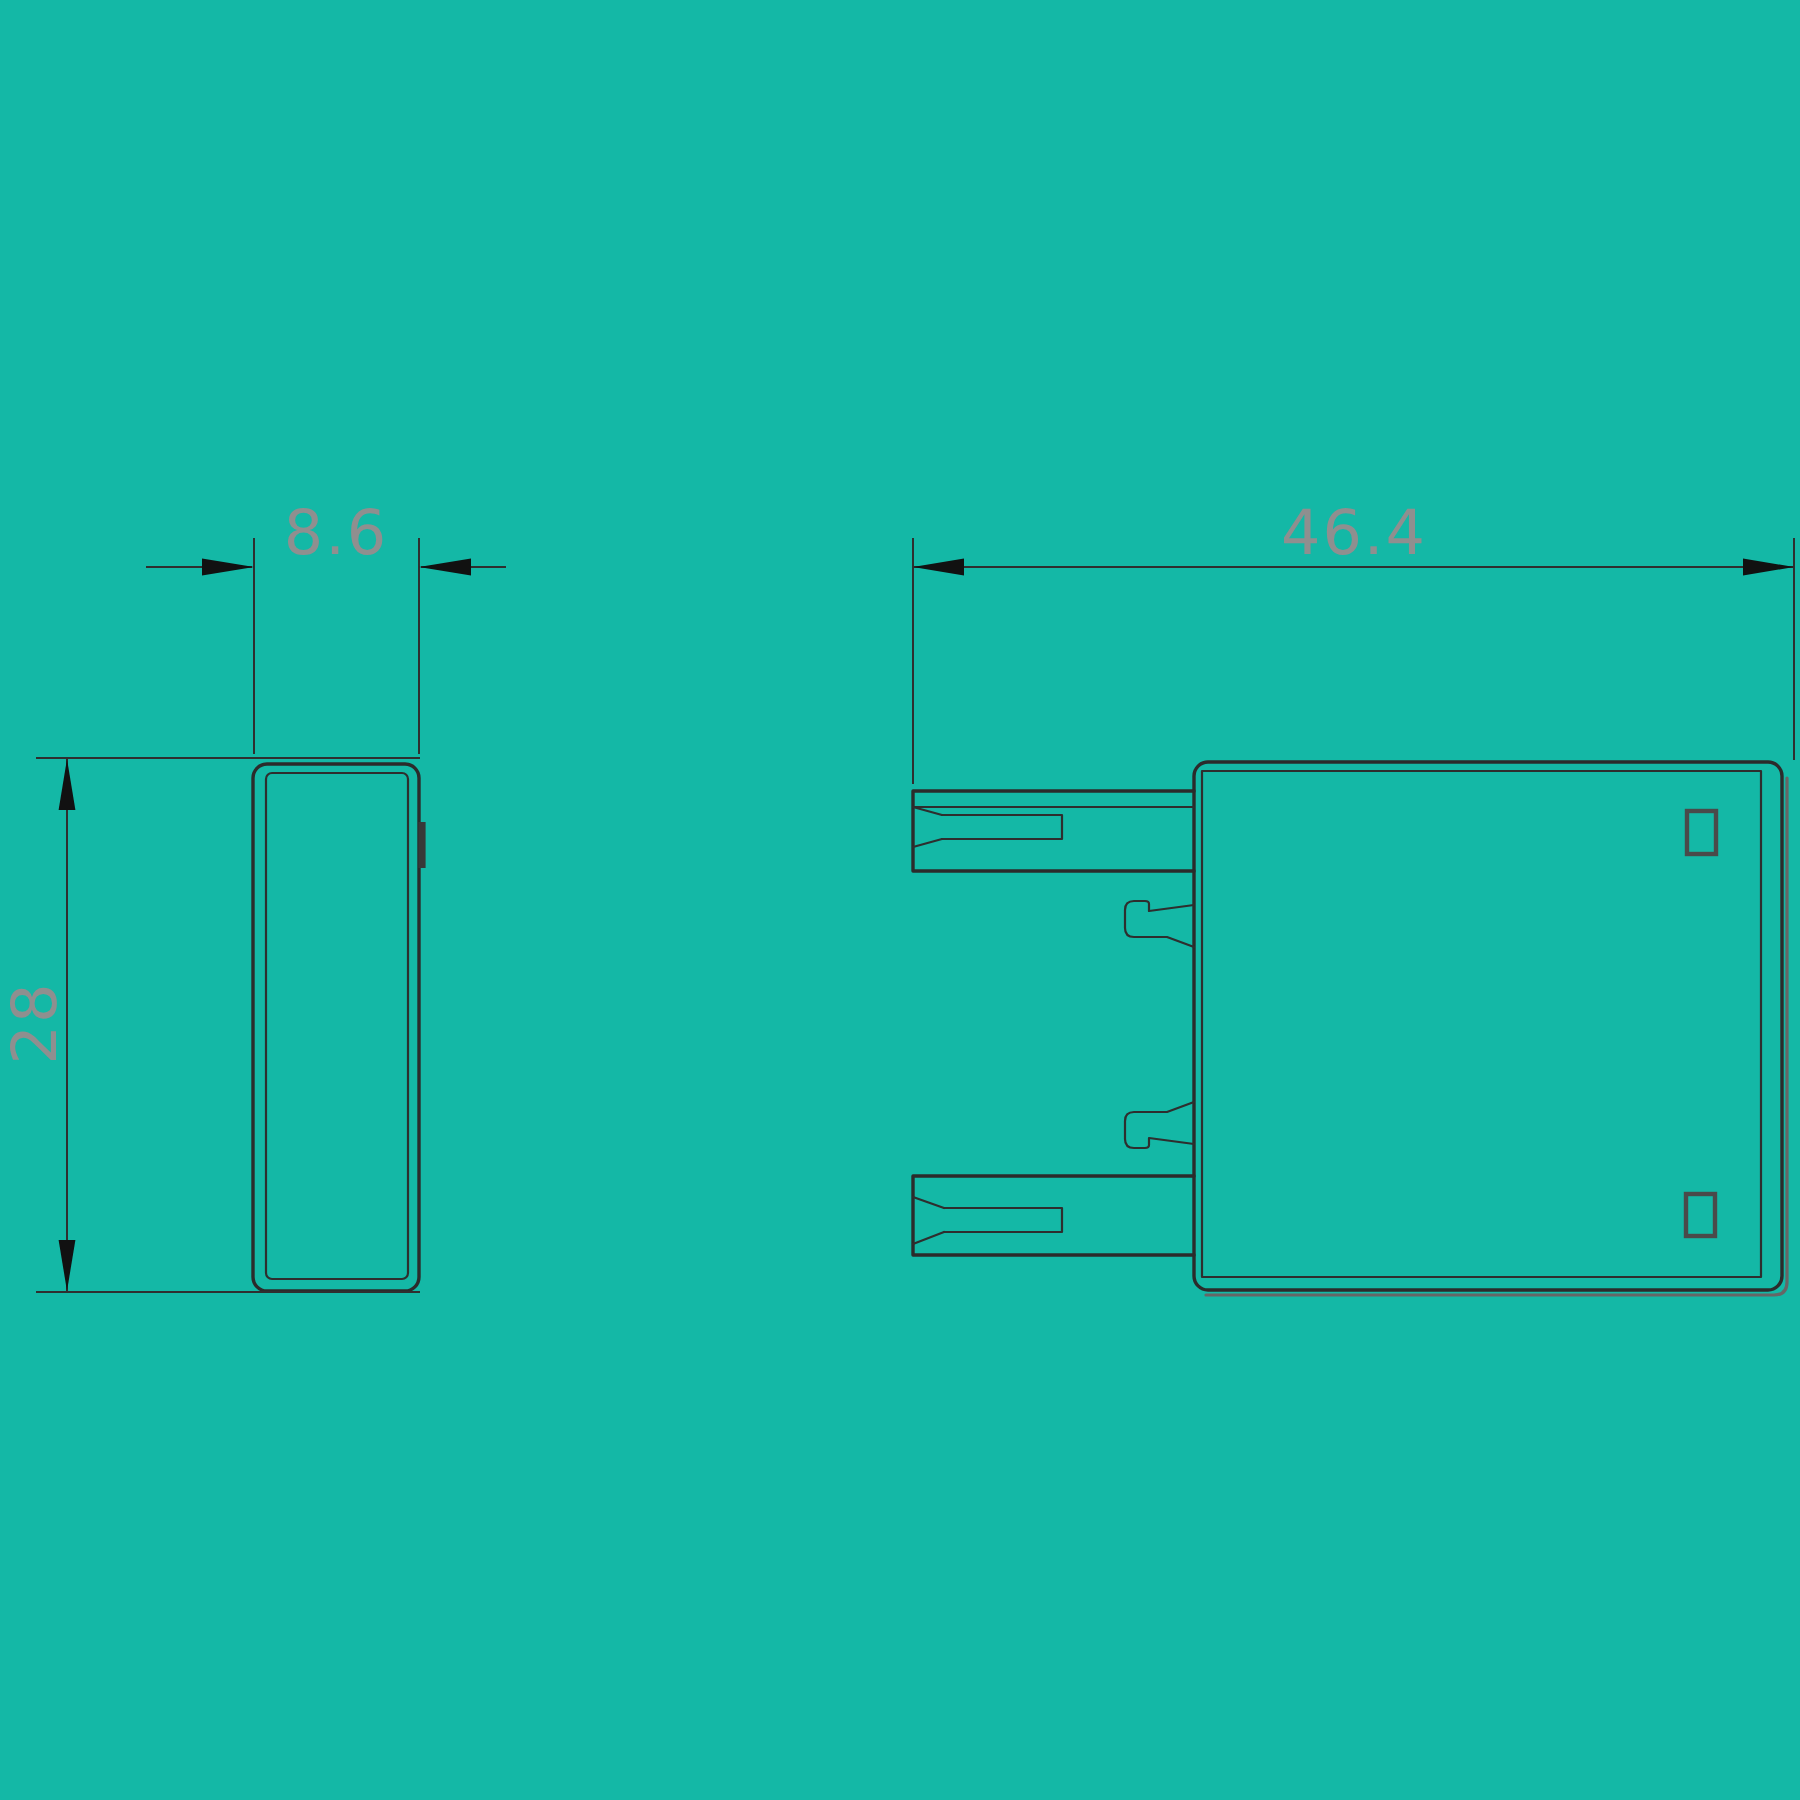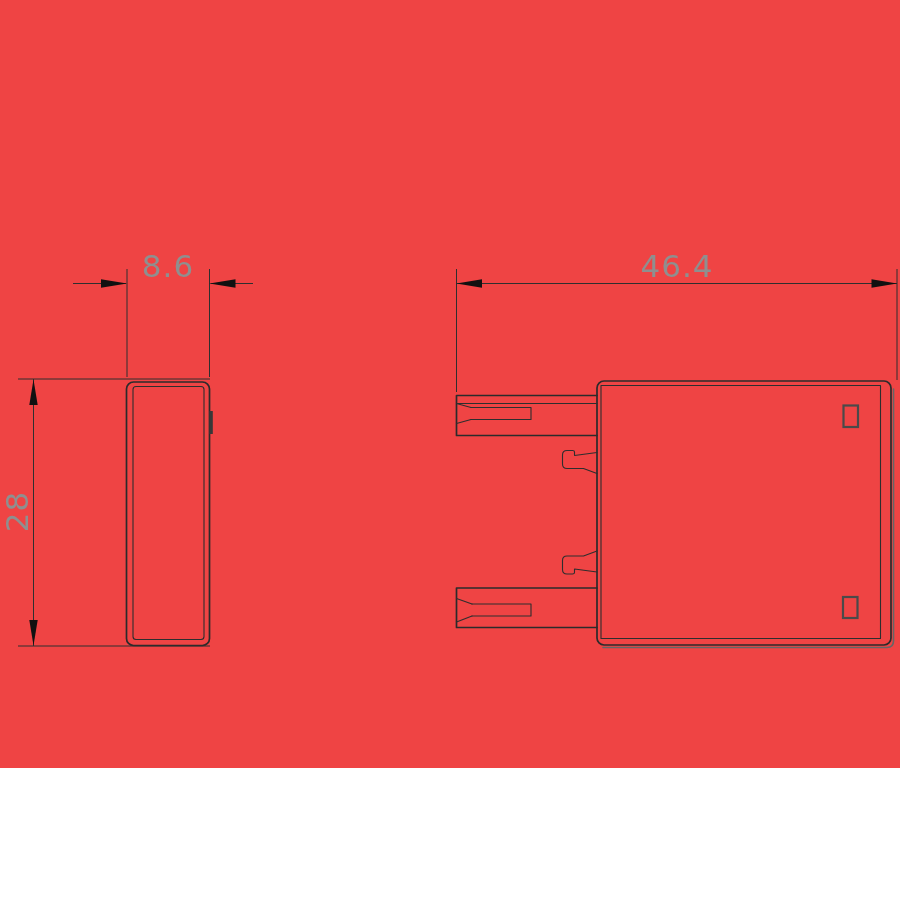--- a/index.html
+++ b/index.html
@@ -7,22 +7,22 @@
     padding: 0;
     background: #ffffff;
     width: 900px;
     height: 900px;
     overflow: hidden;
     font-family: "DejaVu Sans", sans-serif;
   }
   .stage {
     position: relative;
     width: 900px;
-    height: 768px;
-    background: #ef4444;
+    height: 900px;
+    background: #14b8a6;
   }
   svg { display: block; }
 
   
   .outline  { fill: none; stroke: #2b2b2b; stroke-width: 1.7; stroke-linejoin: round; stroke-linecap: round; }
   .inner    { fill: none; stroke: #2e2e2e; stroke-width: 1.1; stroke-linejoin: round; stroke-linecap: round; }
   .shadow   { fill: none; stroke: #666666; stroke-width: 1.6; stroke-linecap: round; }
   .tick     { fill: none; stroke: #383838; stroke-width: 3.6; stroke-linecap: butt; }
   .sq       { fill: none; stroke: #4a4a4a; stroke-width: 2.2; }
 

